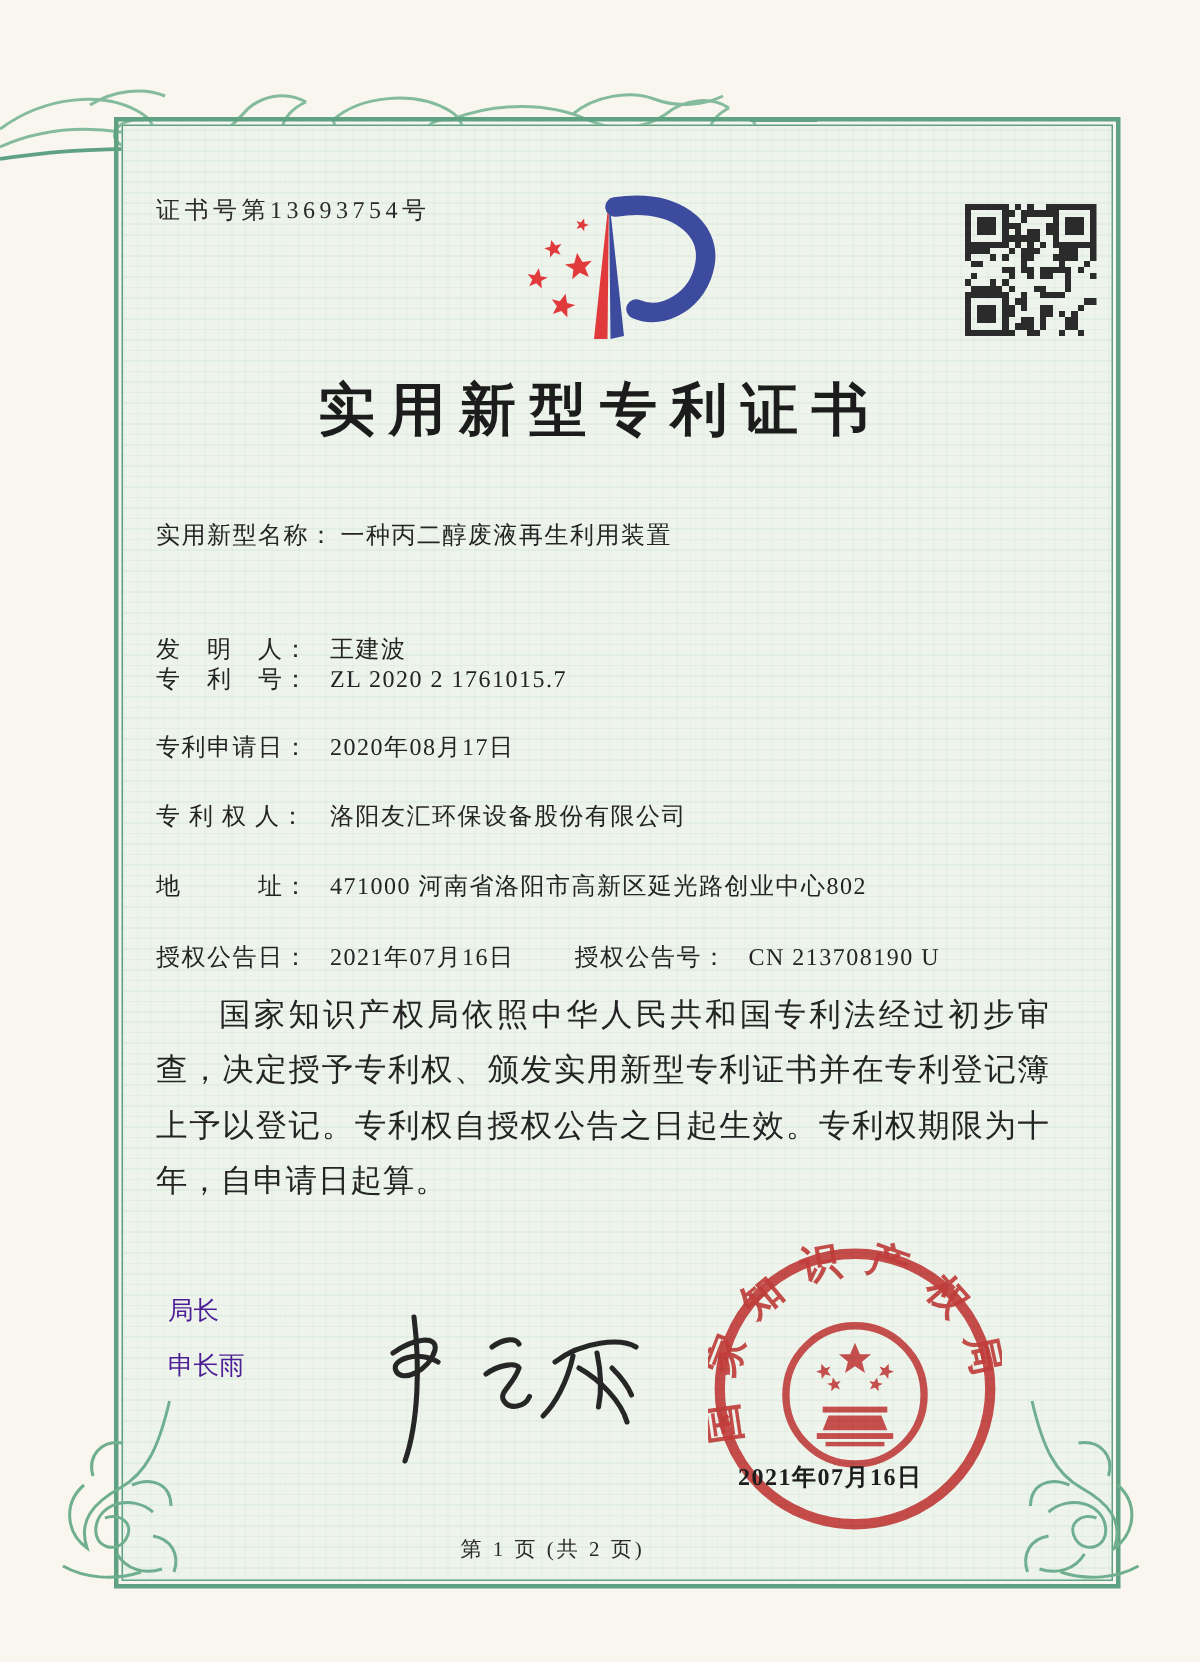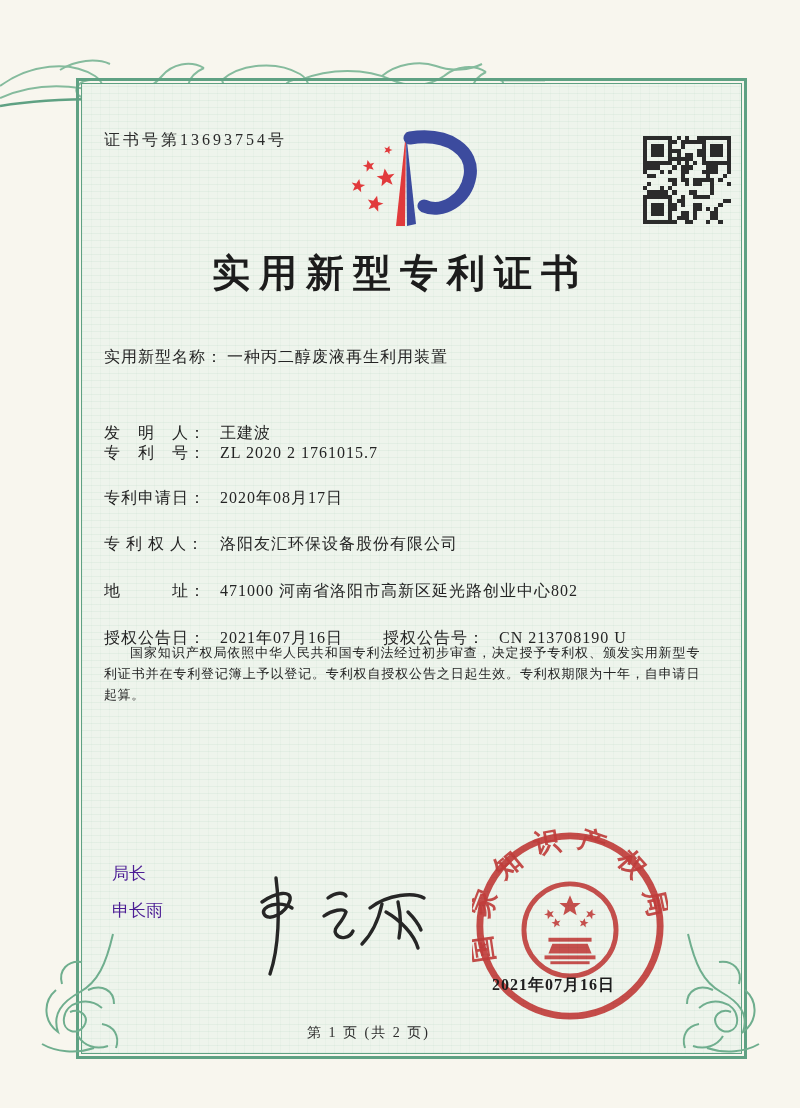--- a/index.html
+++ b/index.html
@@ -31,22 +31,22 @@
   }
   .title{
     position:absolute;left:0;top:248px;width:800px;text-align:center;
     font-size:38px;font-weight:bold;letter-spacing:9px;color:#1c1c1c;
   }
   .field-row{position:absolute;left:104px;width:620px;font-size:16px;color:#242424;white-space:nowrap;}
   .field-label{display:inline-block;min-width:112px;letter-spacing:1px;}
   .field-value{letter-spacing:1px;}
   .grant-pair2{margin-left:36px;}
   .paragraphs{
-    position:absolute;left:104px;top:642px;width:596px;
-    font-size:13px;line-height:21px;letter-spacing:.6px;color:#242424;
+    position:absolute;left:104px;top:658px;width:596px;
+    font-size:21px;line-height:37px;letter-spacing:.6px;color:#242424;
     text-align:justify;
   }
   .paragraphs p{margin:0;text-indent:2em;}
   .signer{position:absolute;left:112px;top:862px;font-size:17px;color:#4c1d95;}
   .signer .name{margin-top:14px;}
   .page-ind{
     position:absolute;left:0;top:1024px;width:737px;text-align:center;
     font-size:14px;letter-spacing:2px;color:#2a2a2a;
   }
   .footer-note{

